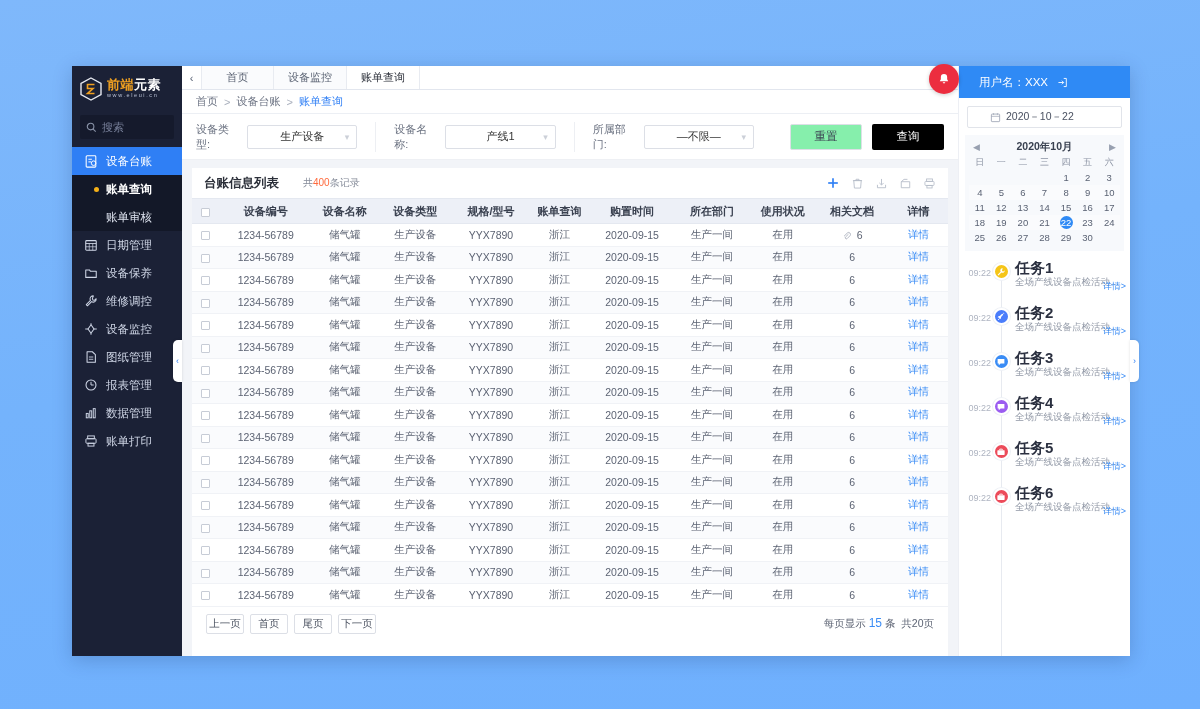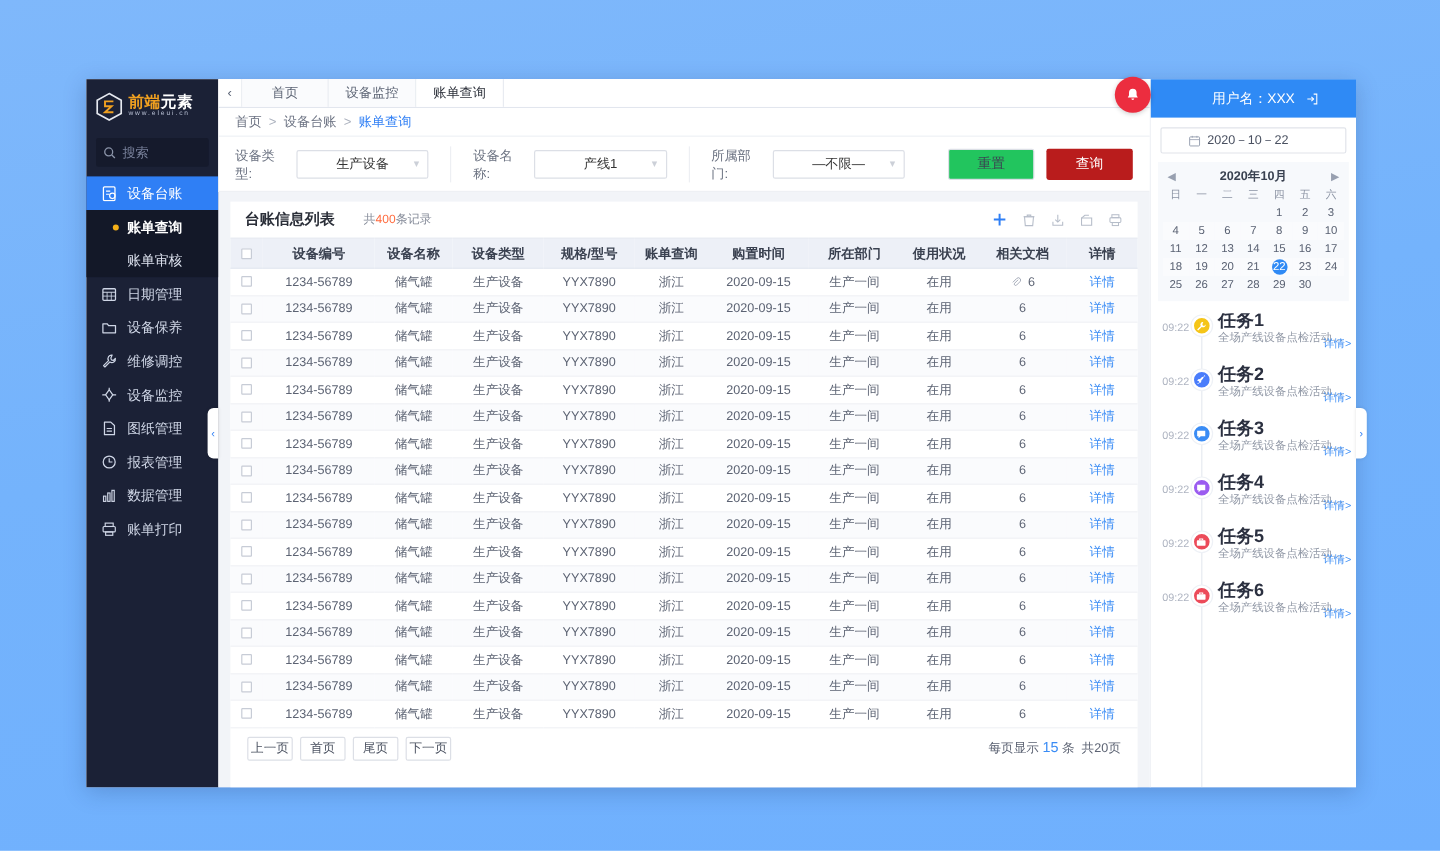--- a/index.html
+++ b/index.html
@@ -59,22 +59,22 @@
            border-right:1px solid #edeff3; }
   .fgroup:nth-child(3){ border-right:none; }
   .flabel{ font-size:11px; color:#6a7180; margin-right:7px; }
   .fsel{ width:118px; height:24px; border:1px solid #dcdfe6; border-radius:2px; background:#fff;
          display:flex; align-items:center; justify-content:center; position:relative;
          font-size:11px; color:#333; cursor:pointer;}
   .fsel .cv{ color:#ccd0d8; position:absolute; right:7px; font-size:9px; }
   .fspacer{ flex:1; }
   .btn{ height:26px; min-width:72px; border-radius:2px; display:flex; align-items:center;
         justify-content:center; font-size:11.5px; cursor:pointer; }
-  .btn-ghost{ border:1px solid #dcdfe6; background:#22c55e; color:#3b4252; margin-right:10px;}
-  .btn-primary{ background:#b91c1c; color:#fff; }
+  .btn-ghost{ border:1px solid #dcdfe6; background:#86efac; color:#3b4252; margin-right:10px;}
+  .btn-primary{ background:#000000; color:#fff; }
 
   .panel{ background:#fff; margin:8px 10px 0 10px; flex:1; display:flex; flex-direction:column;
           min-height:0; }
   .panel-head{ height:30px; display:flex; align-items:center; padding:0 12px; }
   .panel-title{ font-size:12.5px; font-weight:bold; color:#2b2f39; }
   .panel-sub{ font-size:10px; color:#858b99; margin-left:24px; }
   .panel-sub b{ color:#ff6a3d; font-weight:normal; }
   .tools{ margin-left:auto; display:flex; align-items:center; gap:11px; }
   .tool{ cursor:pointer; display:flex; }
 
@@ -93,21 +93,21 @@
   .pg{ height:20px; min-width:38px; border:1px solid #dcdfe6; border-radius:2px; background:#fff;
        display:flex; align-items:center; justify-content:center; font-size:10.5px; color:#49505f;
        margin-right:6px; cursor:pointer;}
   .pginfo{ margin-left:auto; font-size:10.5px; color:#5c6373; }
   .pginfo b{ color:#3a8cf5; font-weight:normal; font-size:12px; }
 
   
   .right{ width:172px; flex:none; background:#fff; border-left:1px solid #edeff4;
           display:flex; flex-direction:column; }
   .userbar{ height:32px; background:#2f8af5; display:flex; align-items:center;
-            padding-left:51px; color:#fff; font-size:11.5px; position:relative;}
+            padding-left:20px; color:#fff; font-size:11.5px; position:relative;}
   .bell{ position:absolute; left:-30px; top:-2px; width:30px; height:30px; border-radius:50%;
          background:#ec2d3f; display:flex; align-items:center; justify-content:center;
          box-shadow:0 1px 4px rgba(0,0,0,.2); cursor:pointer;}
   .logout{ margin-left:8px; cursor:pointer; display:flex; }
   .rtabs{ height:28px; display:flex; border-bottom:1px solid #e6e9ef; }
   .rtab{ flex:1; display:flex; align-items:center; justify-content:center; font-size:11px;
          color:#555c6a; cursor:pointer; position:relative; }
   .rtab.on{ color:#2f8af5; border-bottom:2px solid #2f8af5; }
   .badge{ display:inline-block; min-width:12px; height:12px; border-radius:50%; background:#ec2d3f;
           color:#fff; font-size:8px; line-height:12px; text-align:center; margin-left:2px; }

